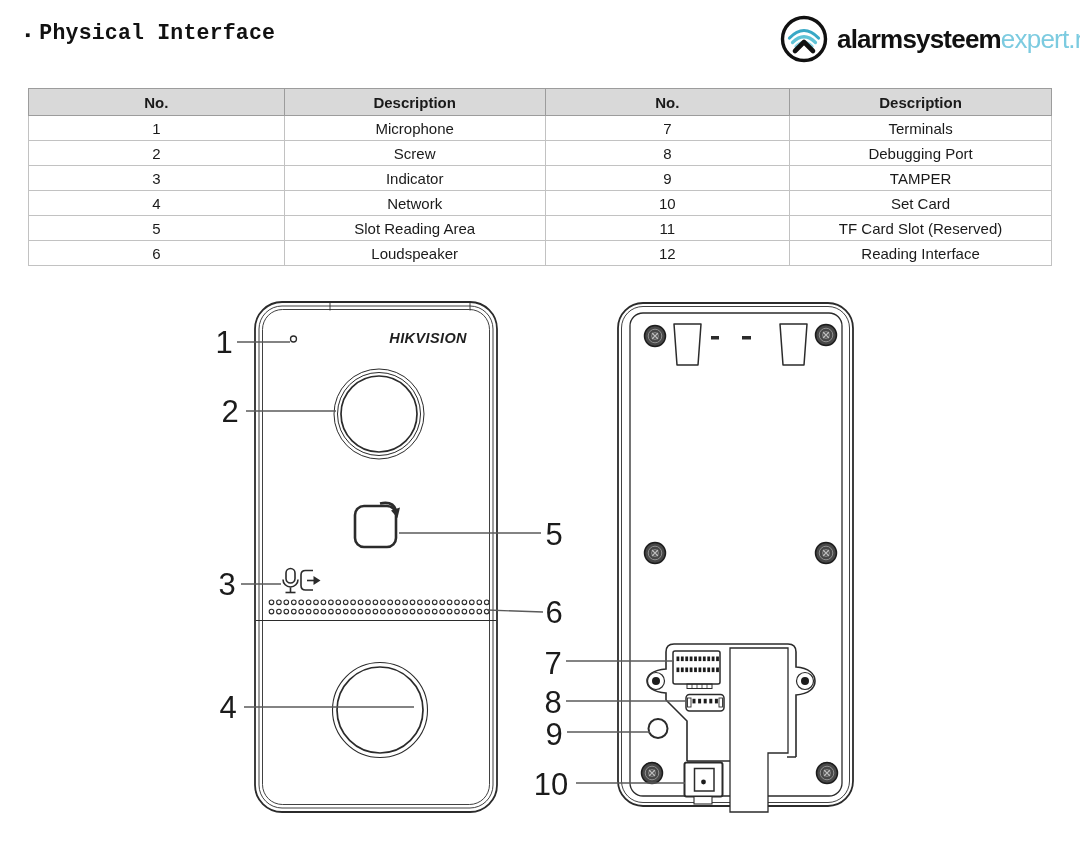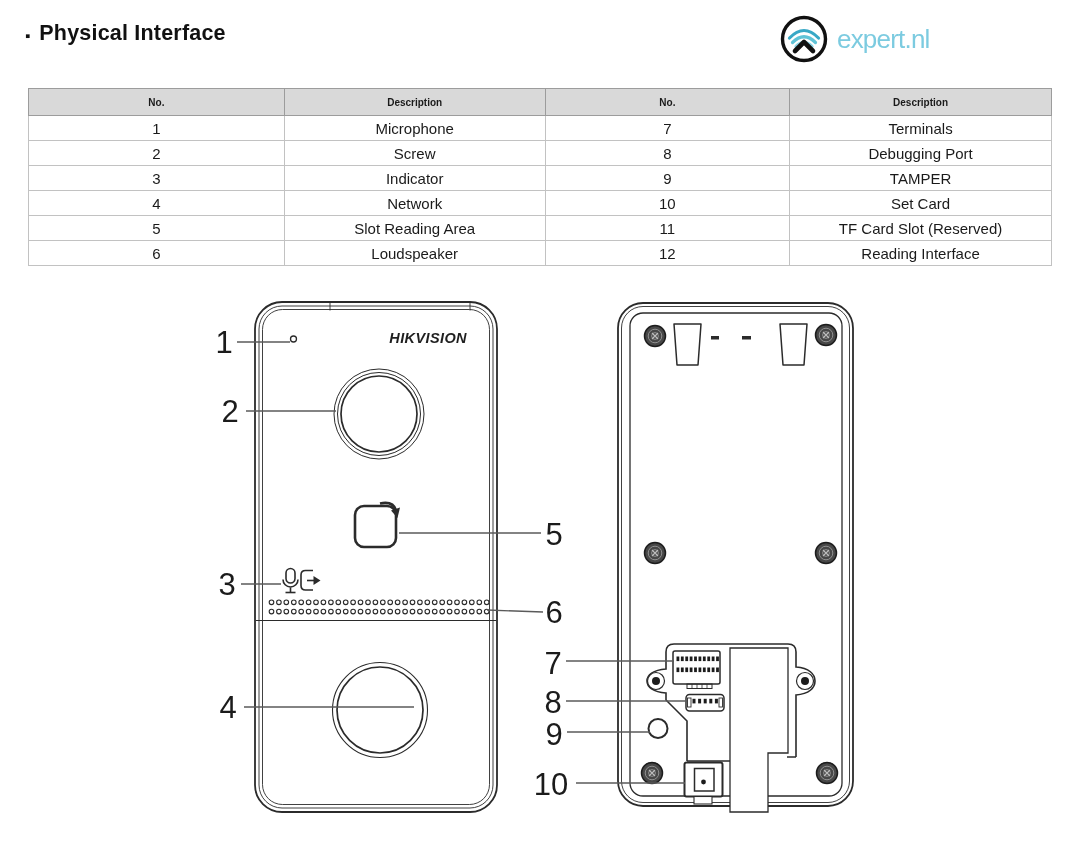--- a/index.html
+++ b/index.html
@@ -8,37 +8,37 @@
     position:relative; width:1080px; height:847px;
     background:#ffffff; overflow:hidden;
     font-family:"Liberation Sans", sans-serif; color:#1a1a1a;
   }
   
   .title-row {
     position:absolute; left:25px; top:21px;
     display:flex; align-items:center; gap:9px;
   }
   .title-bullet { font-size:15px; line-height:1; margin-top:3px; color:#111; }
-  .page-title  { font-size:21.5px; font-weight:bold; color:#111; letter-spacing:0.2px; }
+  .page-title  { font-size:21.5px; font-weight:bold; color:#111; letter-spacing:0.2px;font-family:Liberation Mono, monospace; }
 
   .brand { position:absolute; left:779px; top:14px; display:flex; align-items:center; gap:8px; }
   .brand-icon { width:50px; height:50px; }
   .brand-text { font-size:26px; letter-spacing:-0.8px; white-space:nowrap; display:flex; align-items:baseline; }
   .brand-bold  { font-weight:bold; color:#111; }
   .brand-light { font-weight:normal; color:#7ccbe0; }
 
   
   .parts-table {
     position:absolute; left:28px; top:88px; width:1024px;
     border-collapse:collapse; table-layout:fixed;
     font-size:15px; color:#1a1a1a; text-align:center;
   }
   .parts-table th {
     background:#d9d9d9; font-weight:bold; height:27px;
-    border:1px solid #9c9c9c; font-size:10px;
+    border:1px solid #9c9c9c; font-size:15px;
   }
   .parts-table td {
     height:25px; border:1px solid #c2c2c2; background:#fff;
   }
   .col-no1 { width:25.0%; } .col-de1 { width:25.5%; }
   .col-no2 { width:23.9%; } .col-de2 { width:25.6%; }
 
   
   .diagram-svg { position:absolute; left:0; top:0; width:1080px; height:847px; }
   .callout {
@@ -73,20 +73,21 @@
 
   <div class="brand">
     <svg class="brand-icon" viewBox="0 0 50 50">
       <circle cx="25" cy="25" r="21.5" fill="#fff" stroke="#111" stroke-width="3.4"></circle>
       <path d="M10.5,24 Q25,9 39.5,24" fill="none" stroke="#38a8c6" stroke-width="3.2" stroke-linecap="round"></path>
       <path d="M13.5,28.5 Q25,17 36.5,28.5" fill="none" stroke="#5fc3d7" stroke-width="3.2" stroke-linecap="round"></path>
       <path d="M17,32.5 Q25,24.5 33,32.5" fill="none" stroke="#8bd4e4" stroke-width="3.2" stroke-linecap="round"></path>
       <path d="M16,37 L25,28 L34,37" fill="none" stroke="#111" stroke-width="4.6" stroke-linecap="round" stroke-linejoin="round"></path>
     </svg>
     <span class="brand-text">
+      <span class="brand-bold">alarmsysteem</span>
       <span class="brand-light">expert.nl</span>
     </span>
   </div>
 
   <table class="parts-table">
     <colgroup>
       <col class="col-no1">
         <col class="col-de1">
         <col class="col-no2">
         <col class="col-de2">

